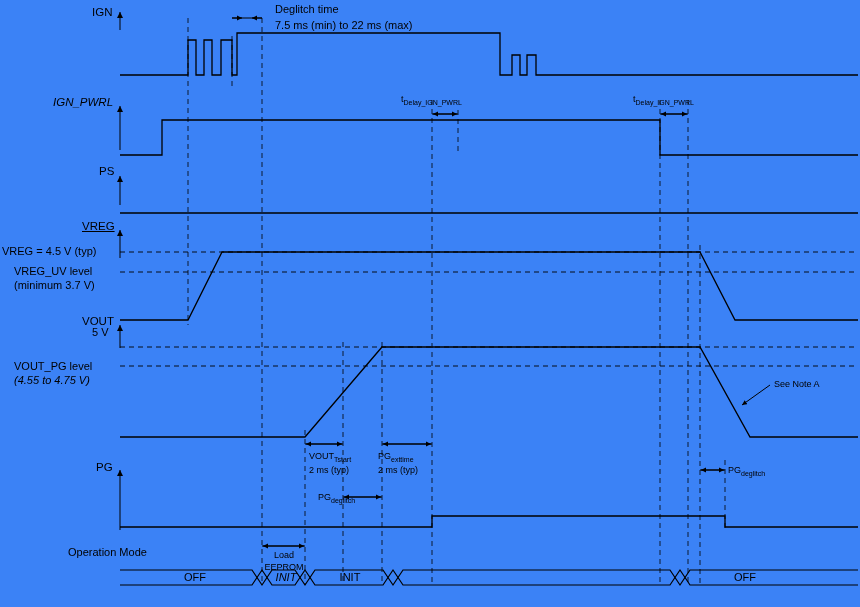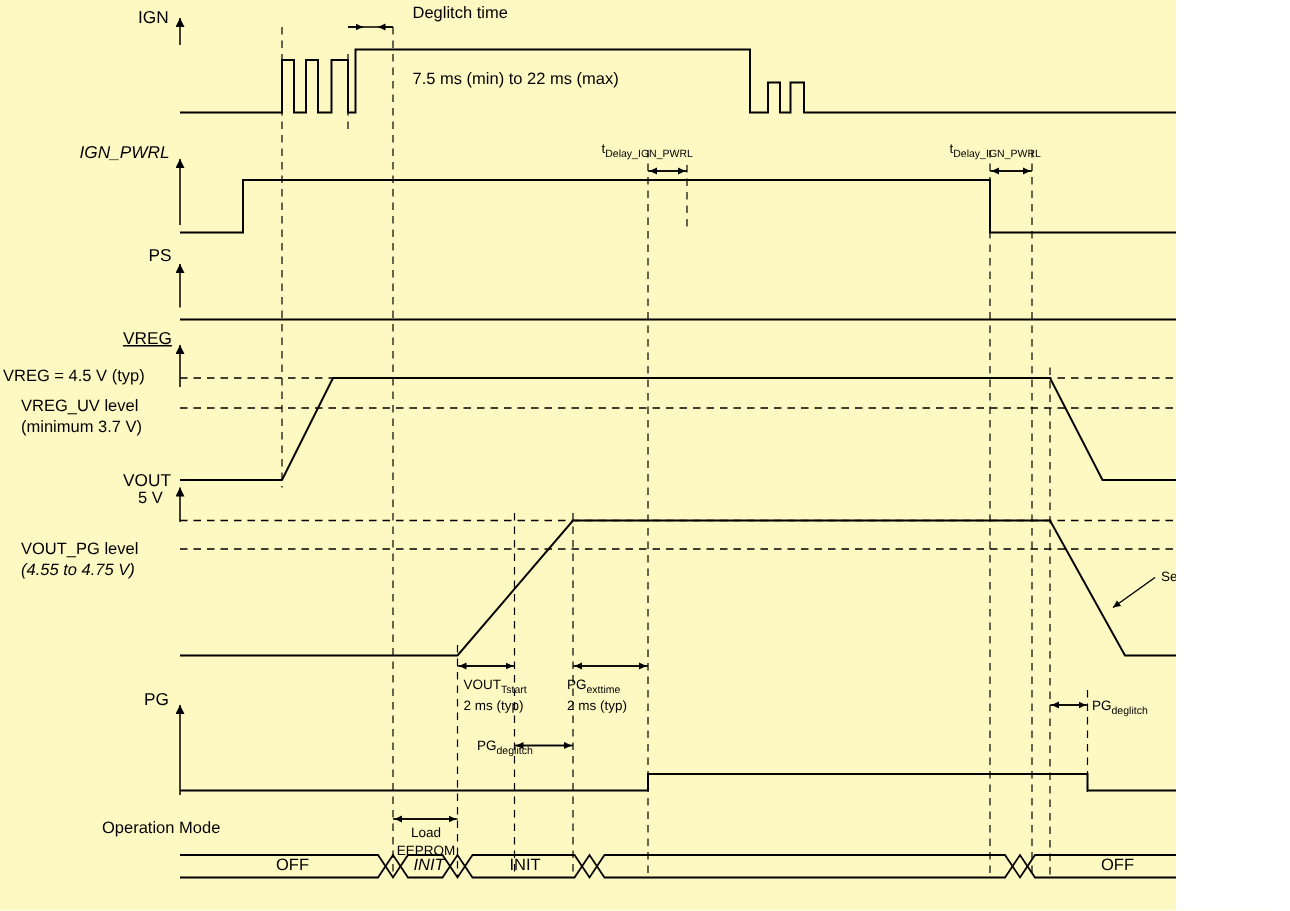--- a/index.html
+++ b/index.html
@@ -6,24 +6,24 @@
     margin: 0;
     padding: 0;
     background: #ffffff;
   }
   body {
     font-family: "Liberation Sans", sans-serif;
     color: #000000;
   }
   #canvas {
     position: relative;
-    width: 784px;
+    width: 860px;
     height: 607px;
     overflow: hidden;
-    background: #fef9c3;
+    background: #3b82f6;
   }
   svg.diagram {
     position: absolute;
     left: 0;
     top: 0;
     width: 860px;
     height: 607px;
   }
   .lbl {
     position: absolute;
@@ -182,21 +182,21 @@
   </svg>
 
   <div class="lbl sig" style="left:92px; top:6px;">IGN</div>
   <div class="lbl sig" style="left:53px; top:96px;font-style:italic;">IGN_PWRL</div>
   <div class="lbl sig" style="left:99px; top:165px;">PS</div>
   <div class="lbl sig" style="left:82px; top:220px;text-decoration:underline;">VREG</div>
   <div class="lbl sig" style="left:82px; top:315px;">VOUT</div>
   <div class="lbl sig" style="left:96px; top:461px;">PG</div>
 
   <div class="lbl" style="left:275px; top:3px;">Deglitch time</div>
-  <div class="lbl" style="left:275px; top:19px;margin-top:28px;">7.5 ms (min) to 22 ms (max)</div>
+  <div class="lbl" style="left:275px; top:19px;">7.5 ms (min) to 22 ms (max)</div>
 
   <div class="lbl small" style="left:401px; top:93px;"><span>t</span><span class="sub">Delay_IGN_PWRL</span></div>
   <div class="lbl small" style="left:633px; top:93px;"><span>t</span><span class="sub">Delay_IGN_PWRL</span></div>
 
   <div class="lbl" style="left:2px; top:245px;">VREG = 4.5 V (typ)</div>
   <div class="lbl" style="left:14px; top:265px;">VREG_UV level</div>
   <div class="lbl" style="left:14px; top:279px;">(minimum 3.7 V)</div>
 
   <div class="lbl" style="left:92px; top:326px;">5 V</div>
   <div class="lbl" style="left:14px; top:360px;">VOUT_PG level</div>

